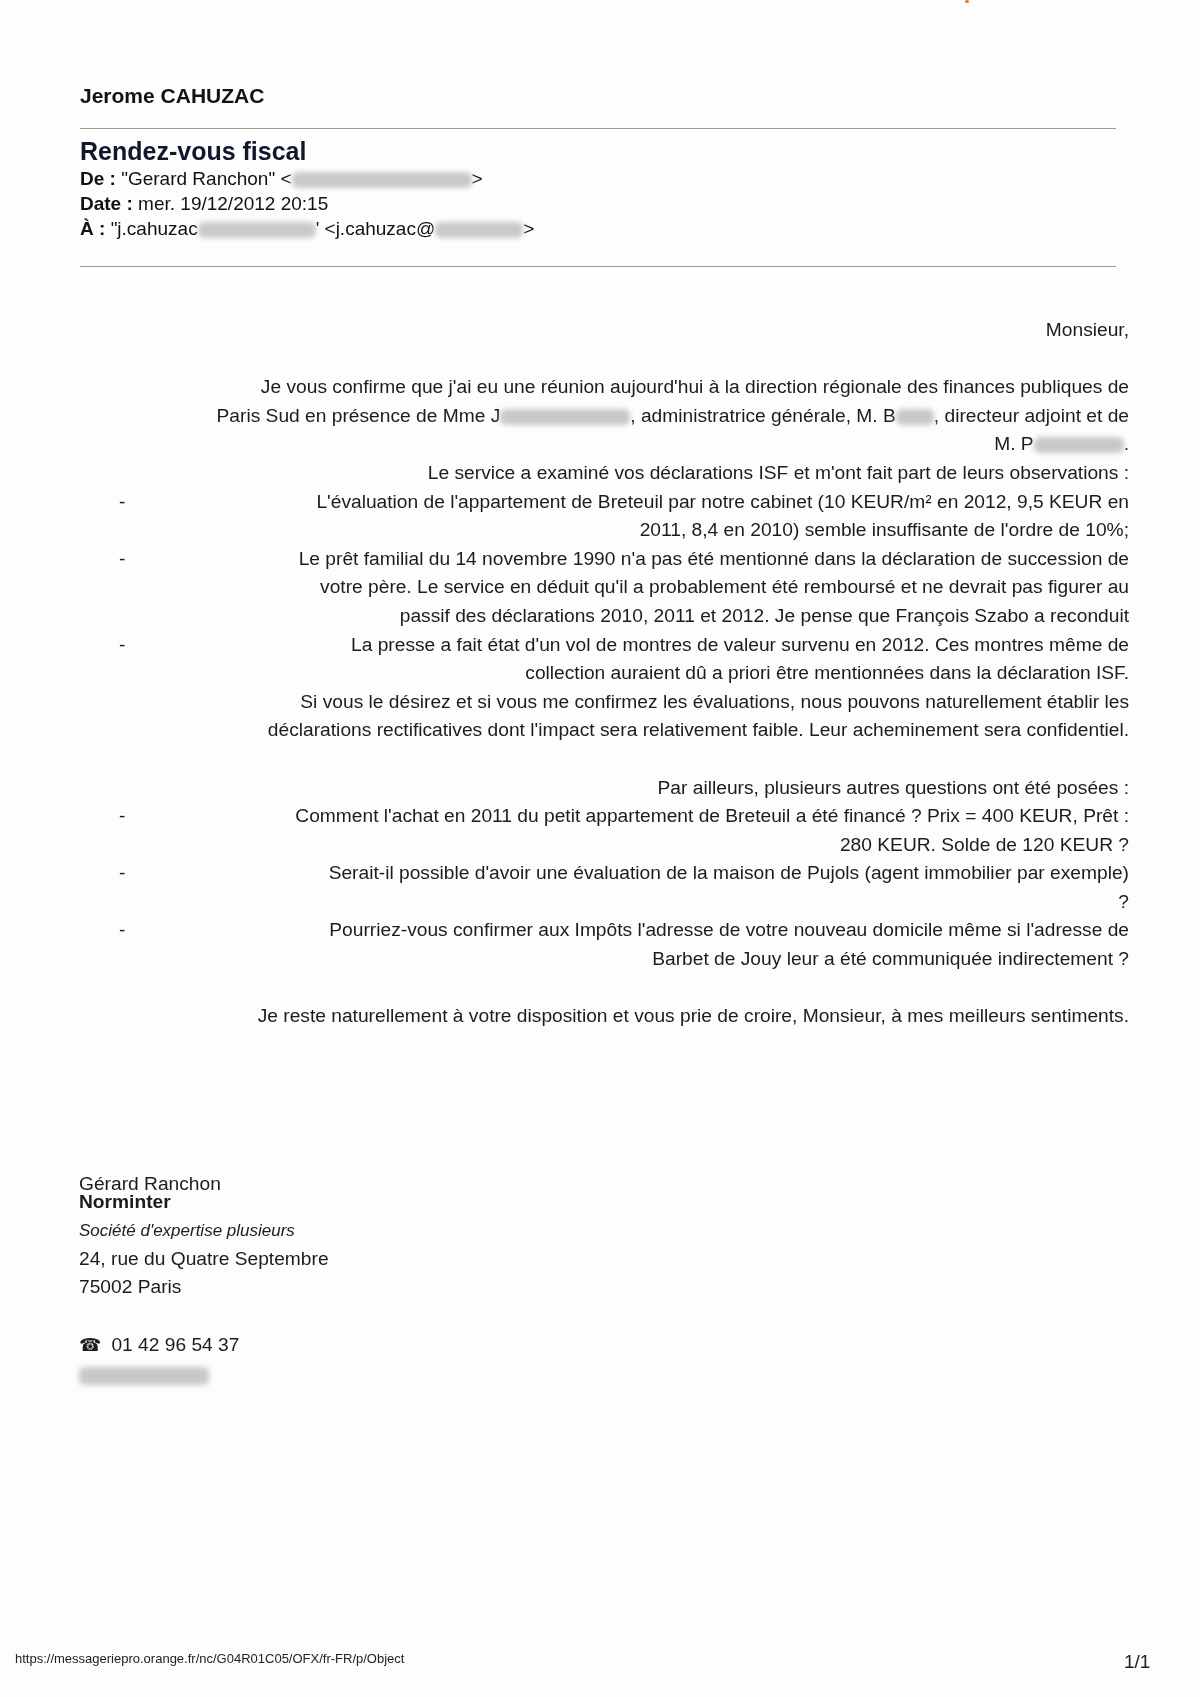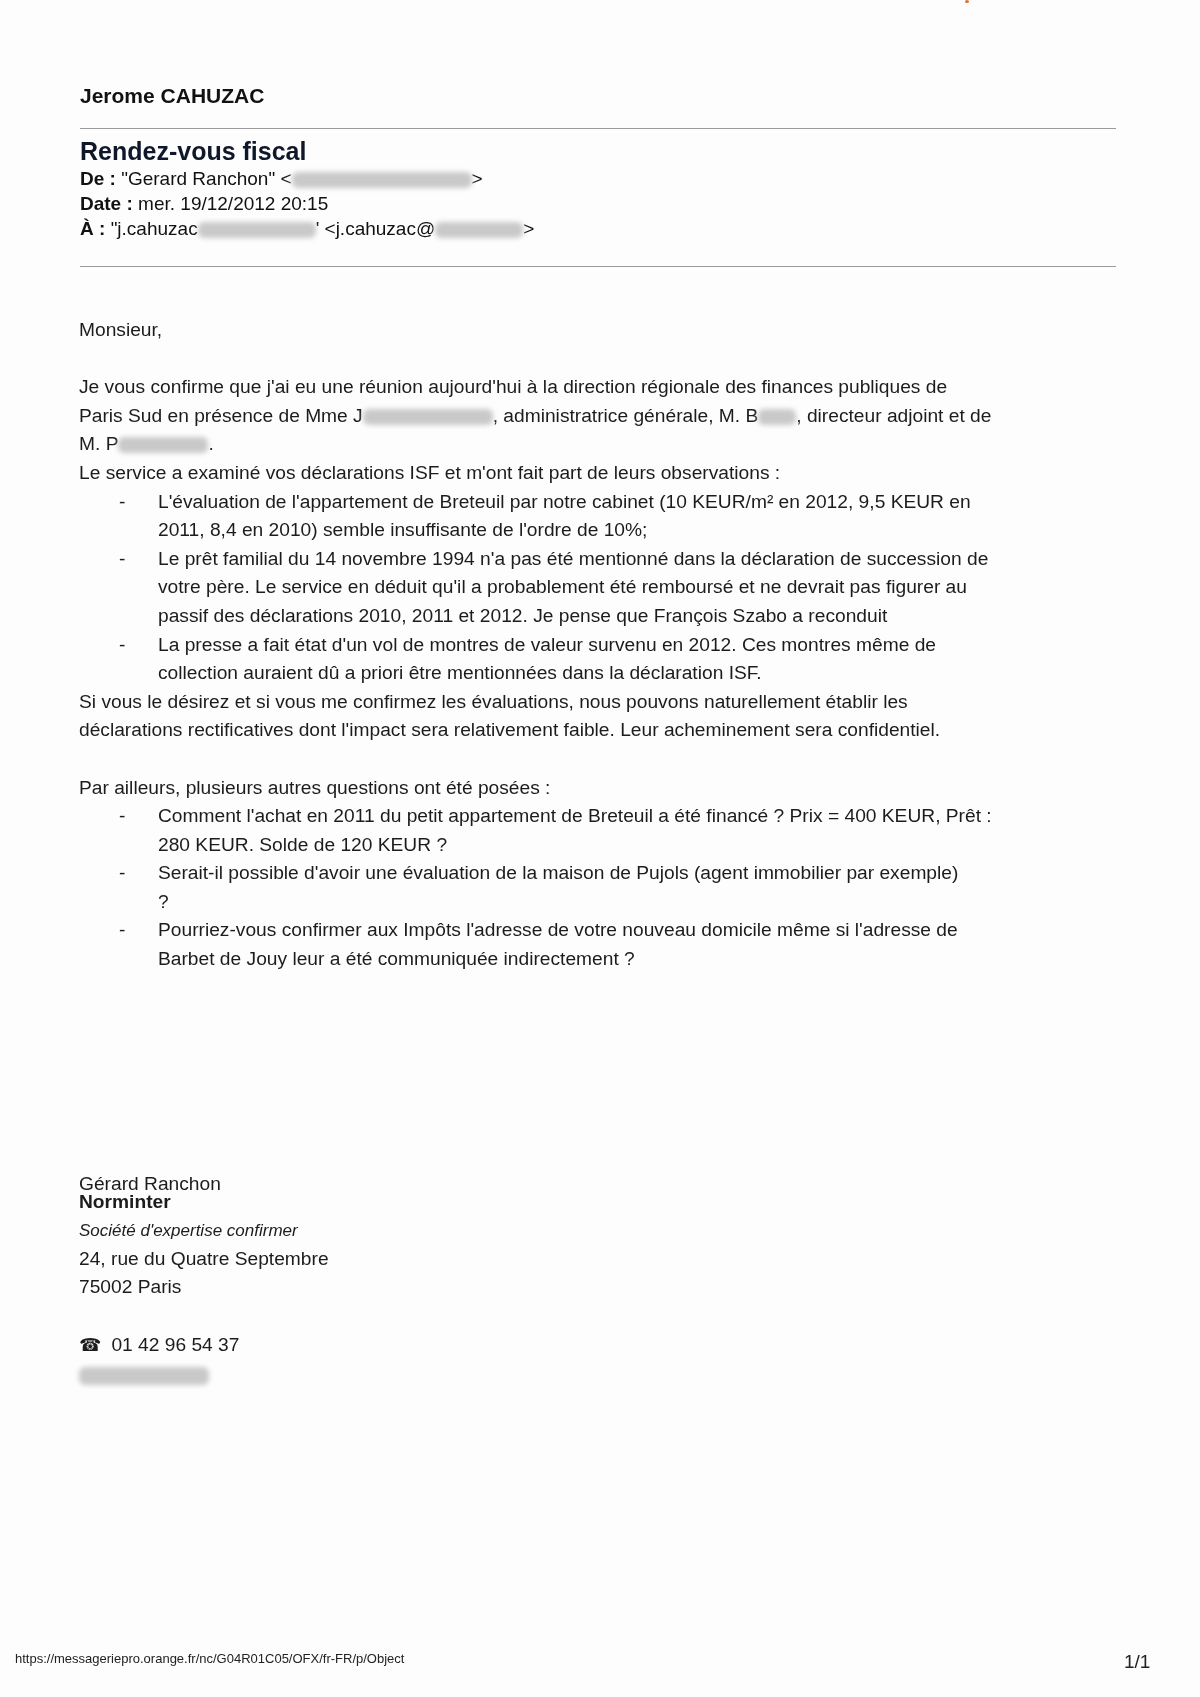--- a/index.html
+++ b/index.html
@@ -3,21 +3,21 @@
   <meta charset="utf-8">
   <style>
     html, body { margin: 0; padding: 0; }
     body {
       width: 1200px; height: 1697px;
       background: #fdfdfd;
       position: relative;
       overflow: hidden;
       color: #1a1a1a;
     }
-    .page { position: absolute; left: 0; top: 0; width: 1200px; height: 1697px; }
+    .page { position: absolute; left: 0; top: 0; width: 1200px; height: 1697px; text-align: right; }
     .hdr-name {
       position: absolute; left: 80px; top: 84px;
       font-family: "Liberation Sans", sans-serif;
       font-weight: bold; font-size: 21px; color: #111;
     }
     .rule {
       position: absolute; left: 80px; width: 1036px; height: 0;
       border-top: 1.5px solid #9a9a9a;
     }
     .subject {
@@ -94,21 +94,21 @@
     <div class="line"><span>Paris Sud en présence de Mme J</span><span class="redact" style="width:130px;"></span><span>, administratrice générale, M. B</span><span class="redact" style="width:38px;"></span><span>, directeur adjoint et de</span></div>
     <div class="line"><span>M. P</span><span class="redact" style="width:90px;"></span><span>.</span></div>
     <div class="line">Le service a examiné vos déclarations ISF et m'ont fait part de leurs observations :</div>
 
     <div>
       <div>
         <div class="line bl"><span class="dash">-</span><span>L'évaluation de l'appartement de Breteuil par notre cabinet (10 KEUR/m² en 2012, 9,5 KEUR en</span></div>
         <div class="line bl"><span>2011, 8,4 en 2010) semble insuffisante de l'ordre de 10%;</span></div>
       </div>
       <div>
-        <div class="line bl"><span class="dash">-</span><span>Le prêt familial du 14 novembre 1994 n'a pas été mentionné dans la déclaration de succession de</span></div>
+        <div class="line bl"><span class="dash">-</span><span>Le prêt familial du 14 novembre 1990 n'a pas été mentionné dans la déclaration de succession de</span></div>
         <div class="line bl"><span>votre père. Le service en déduit qu'il a probablement été remboursé et ne devrait pas figurer au</span></div>
         <div class="line bl"><span>passif des déclarations 2010, 2011 et 2012. Je pense que François Szabo a reconduit</span></div>
       </div>
       <div>
         <div class="line bl"><span class="dash">-</span><span>La presse a fait état d'un vol de montres de valeur survenu en 2012. Ces montres même de</span></div>
         <div class="line bl"><span>collection auraient dû a priori être mentionnées dans la déclaration ISF.</span></div>
       </div>
     </div>
 
     <div class="line">Si vous le désirez et si vous me confirmez les évaluations, nous pouvons naturellement établir les</div>
@@ -125,25 +125,26 @@
         <div class="line bl"><span class="dash">-</span><span>Serait-il possible d'avoir une évaluation de la maison de Pujols (agent immobilier par exemple)</span></div>
         <div class="line bl"><span>?</span></div>
       </div>
       <div>
         <div class="line bl"><span class="dash">-</span><span>Pourriez-vous confirmer aux Impôts l'adresse de votre nouveau domicile même si l'adresse de</span></div>
         <div class="line bl"><span>Barbet de Jouy leur a été communiquée indirectement ?</span></div>
       </div>
     </div>
 
     <div class="gap"></div>
+    <div class="line">Je reste naturellement à votre disposition et vous prie de croire, Monsieur, à mes meilleurs sentiments.</div>
   </div>
 
   <div class="sig" style="top:1133px;margin-top:40px;">Gérard Ranchon</div>
   <div class="sig bold" style="top:1191px;">Norminter</div>
-  <div class="sig ital" style="top:1221px;">Société d'expertise confirmer</div>
+  <div class="sig ital" style="top:1221px;">Société d'expertise plusieurs</div>
   <div class="sig" style="top:1248px;">24, rue du Quatre Septembre</div>
   <div class="sig" style="top:1276px;">75002 Paris</div>
   <div class="sig" style="top:1334px;">
     <span class="phone-icon">☎</span><span>01 42 96 54 37</span>
   </div>
   <div class="sig" style="top:1364px;">
     <span class="redact" style="width:130px;height:18px;"></span>
   </div>
 
   <div class="footer-url">https://messageriepro.orange.fr/nc/G04R01C05/OFX/fr-FR/p/Object</div>

